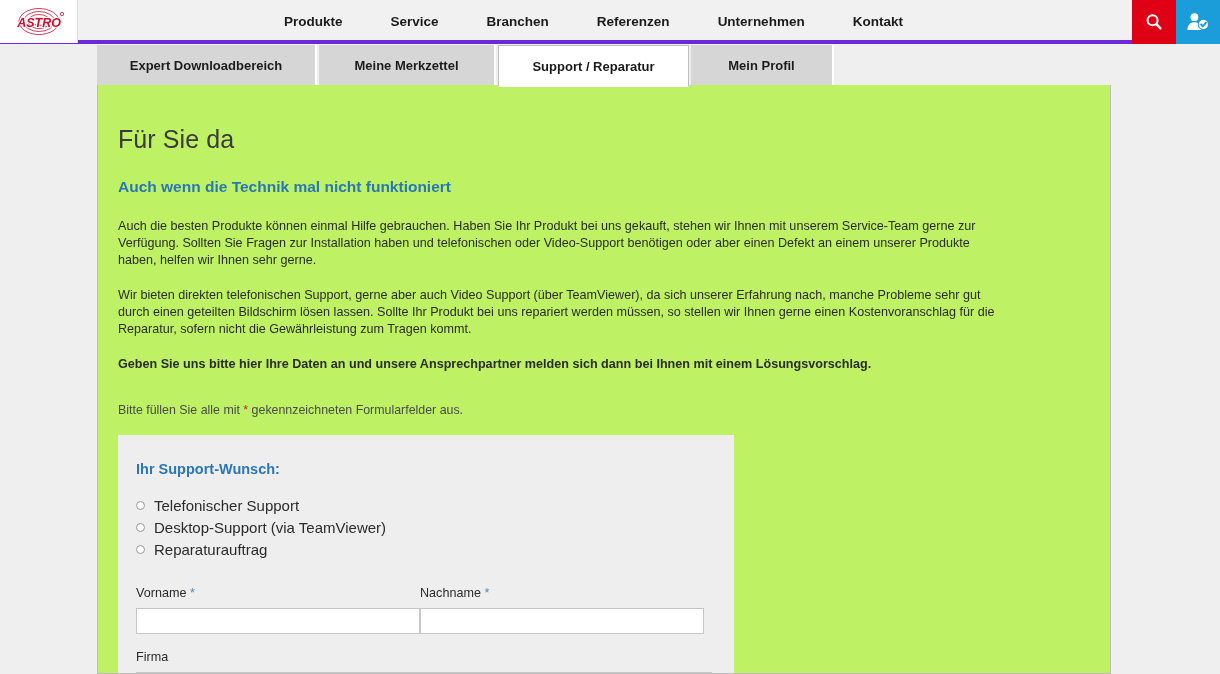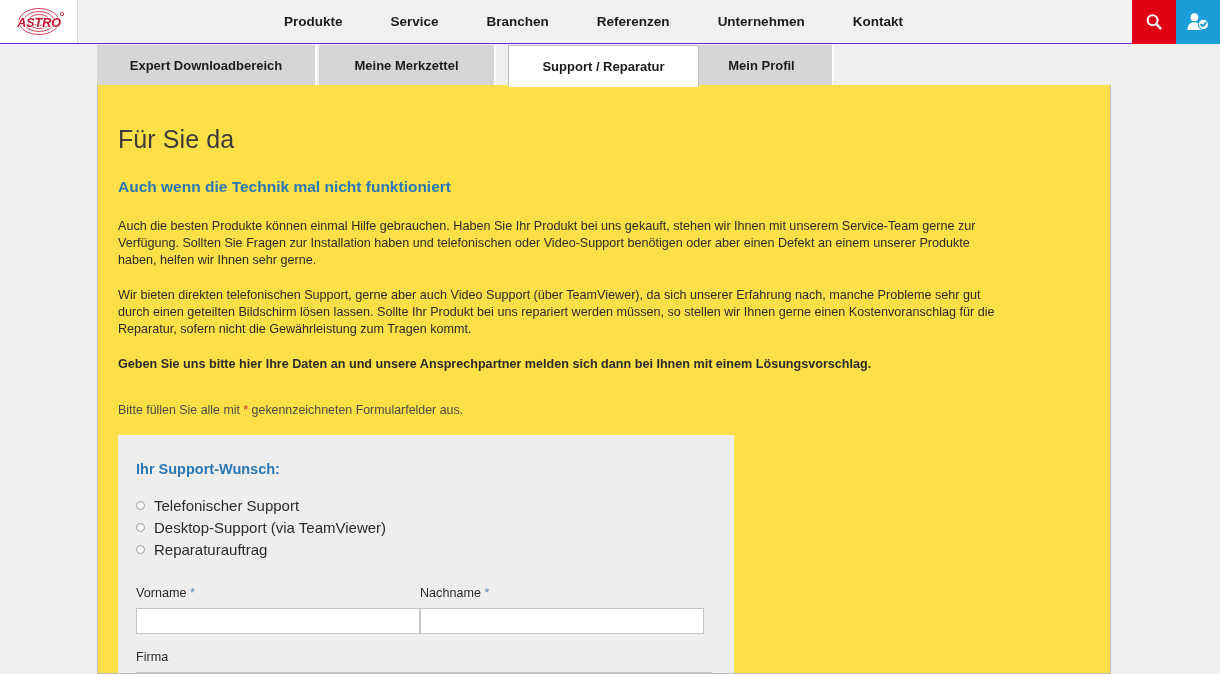--- a/index.html
+++ b/index.html
@@ -8,21 +8,21 @@
     overflow: hidden;
     background: #efefef;
     font-family: "Liberation Sans", sans-serif;
   }
 
   
   .topbar {
     position: absolute; top: 0; left: 0;
     width: 1220px; height: 44px;
     background: #f1f1f1;
-    border-bottom: 1px solid #6d28d9;
+    border-bottom: 4px solid #6d28d9;
   }
   .logo-cell {
     position: absolute; left: 0; top: 0;
     width: 78px; height: 43px;
     background: #ffffff;
     border-right: 1px solid #dcdcdc;
   }
   .logo-mark {
     position: absolute; left: 8px; top: 4px;
     width: 62px; height: 35px;
@@ -73,28 +73,28 @@
   .tab.active {
     background: #ffffff;
     border: 1px solid #bdbdbd;
     border-bottom: 1px solid #ffffff;
     border-right: 1px solid #bdbdbd;
     height: 42px;
     z-index: 5;
   }
   .tab-0 { left: 0;   width: 220px; }
   .tab-1 { left: 222px; width: 177px; }
-  .tab-2 { left: 411px; width: 191px; }
+  .tab-2 { left: 401px; width: 191px; }
   .tab-3 { left: 594px; width: 143px; }
 
   
   .panel {
     position: absolute; left: 97px; top: 85px;
     width: 1014px; height: 589px;
-    background: #fde047;
+    background: #bef264;
     border: 1px solid #bdbdbd;
     border-top: none;
     overflow: hidden;
   }
   .panel-inner { padding: 40px 20px 0 20px; }
 
   h1.page-title {
     font-size: 25px; font-weight: normal;
     color: #3b3b3b;
     letter-spacing: 0.1px;

